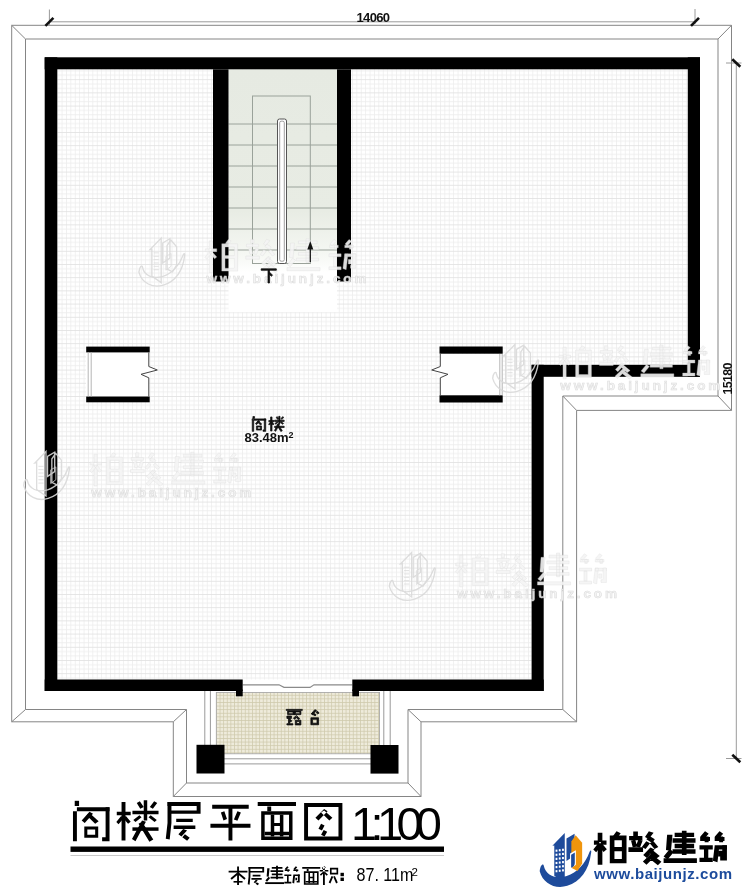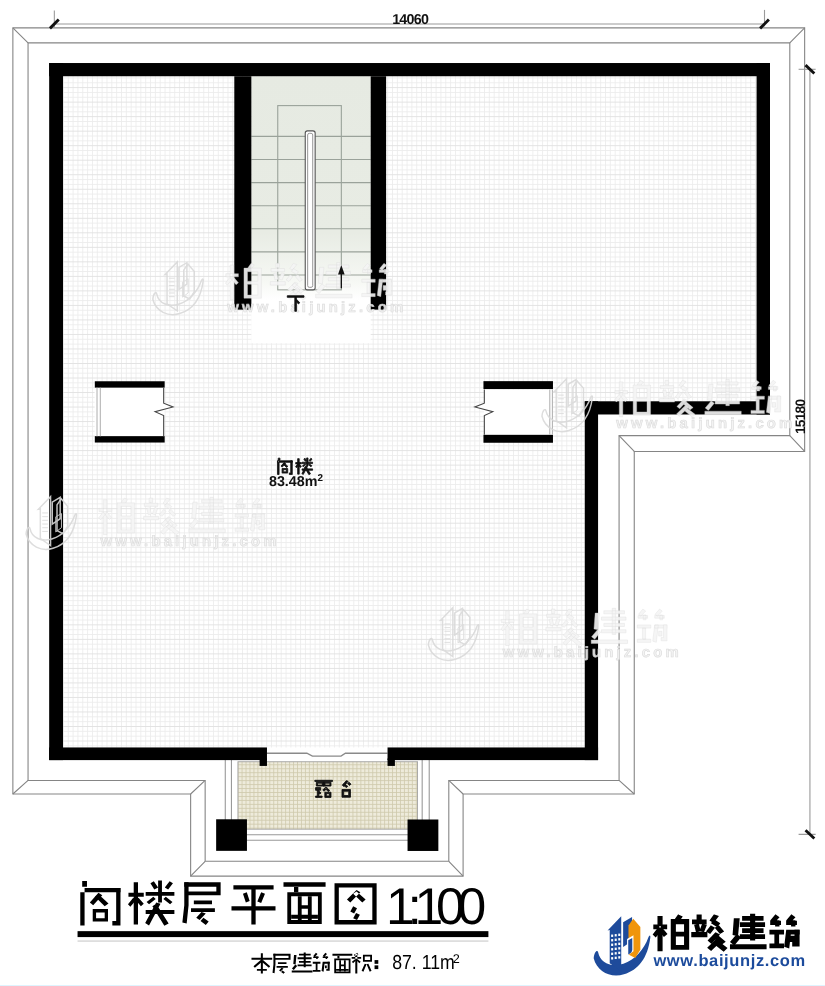--- a/index.html
+++ b/index.html
@@ -1,16 +1,16 @@
 <!DOCTYPE html>
 <html><head>
 <meta charset="utf-8">
 <style>
 html,body{margin:0;padding:0;background:#fff;}
-#page{position:relative;width:750px;height:896px;background:#7dd3fc;overflow:hidden;
+#page{position:relative;width:750px;height:896px;background:#0ea5e9;overflow:hidden;
 font-family:"Liberation Sans", sans-serif;}
 svg{display:block}
 </style>
 </head>
 <body>
 <div id="page">
 <svg width="750" height="896" viewBox="0 0 750 896" xmlns="http://www.w3.org/2000/svg" font-family="Liberation Sans, sans-serif">
 <defs>
 <pattern id="fgrid" width="4.4" height="13.2" patternUnits="userSpaceOnUse">
  <rect width="4.4" height="13.2" fill="#ffffff"></rect>

